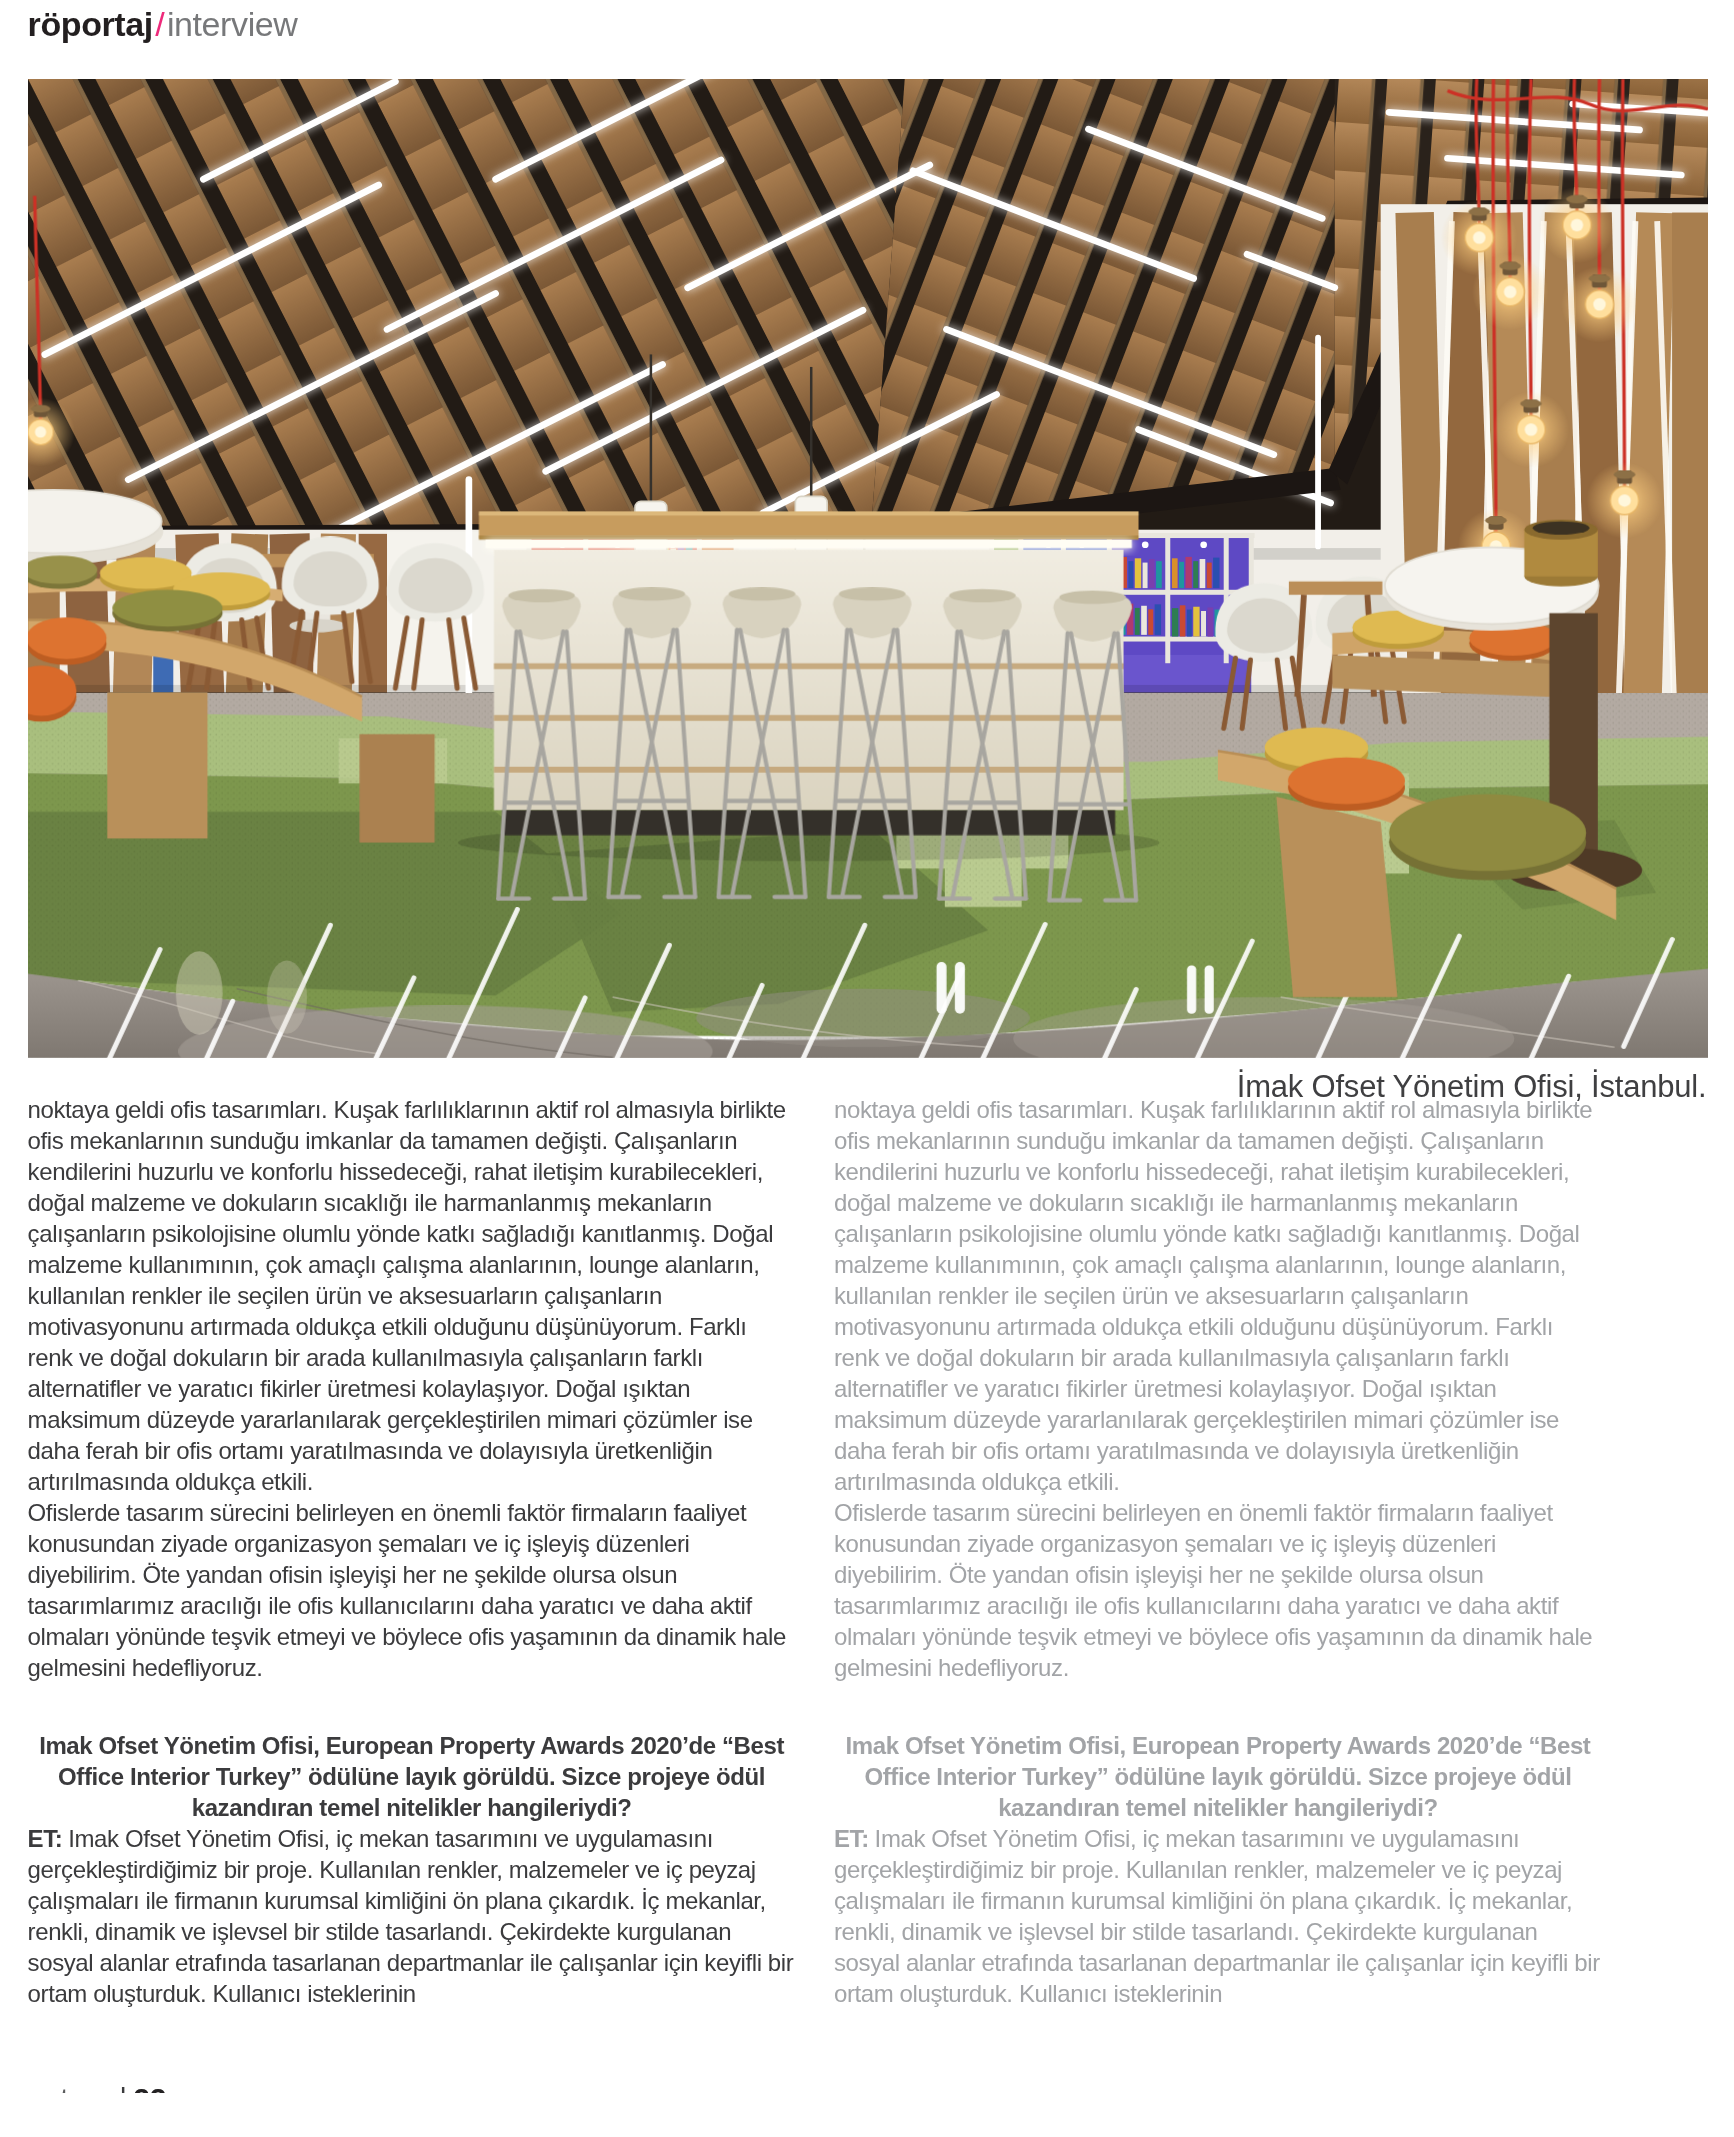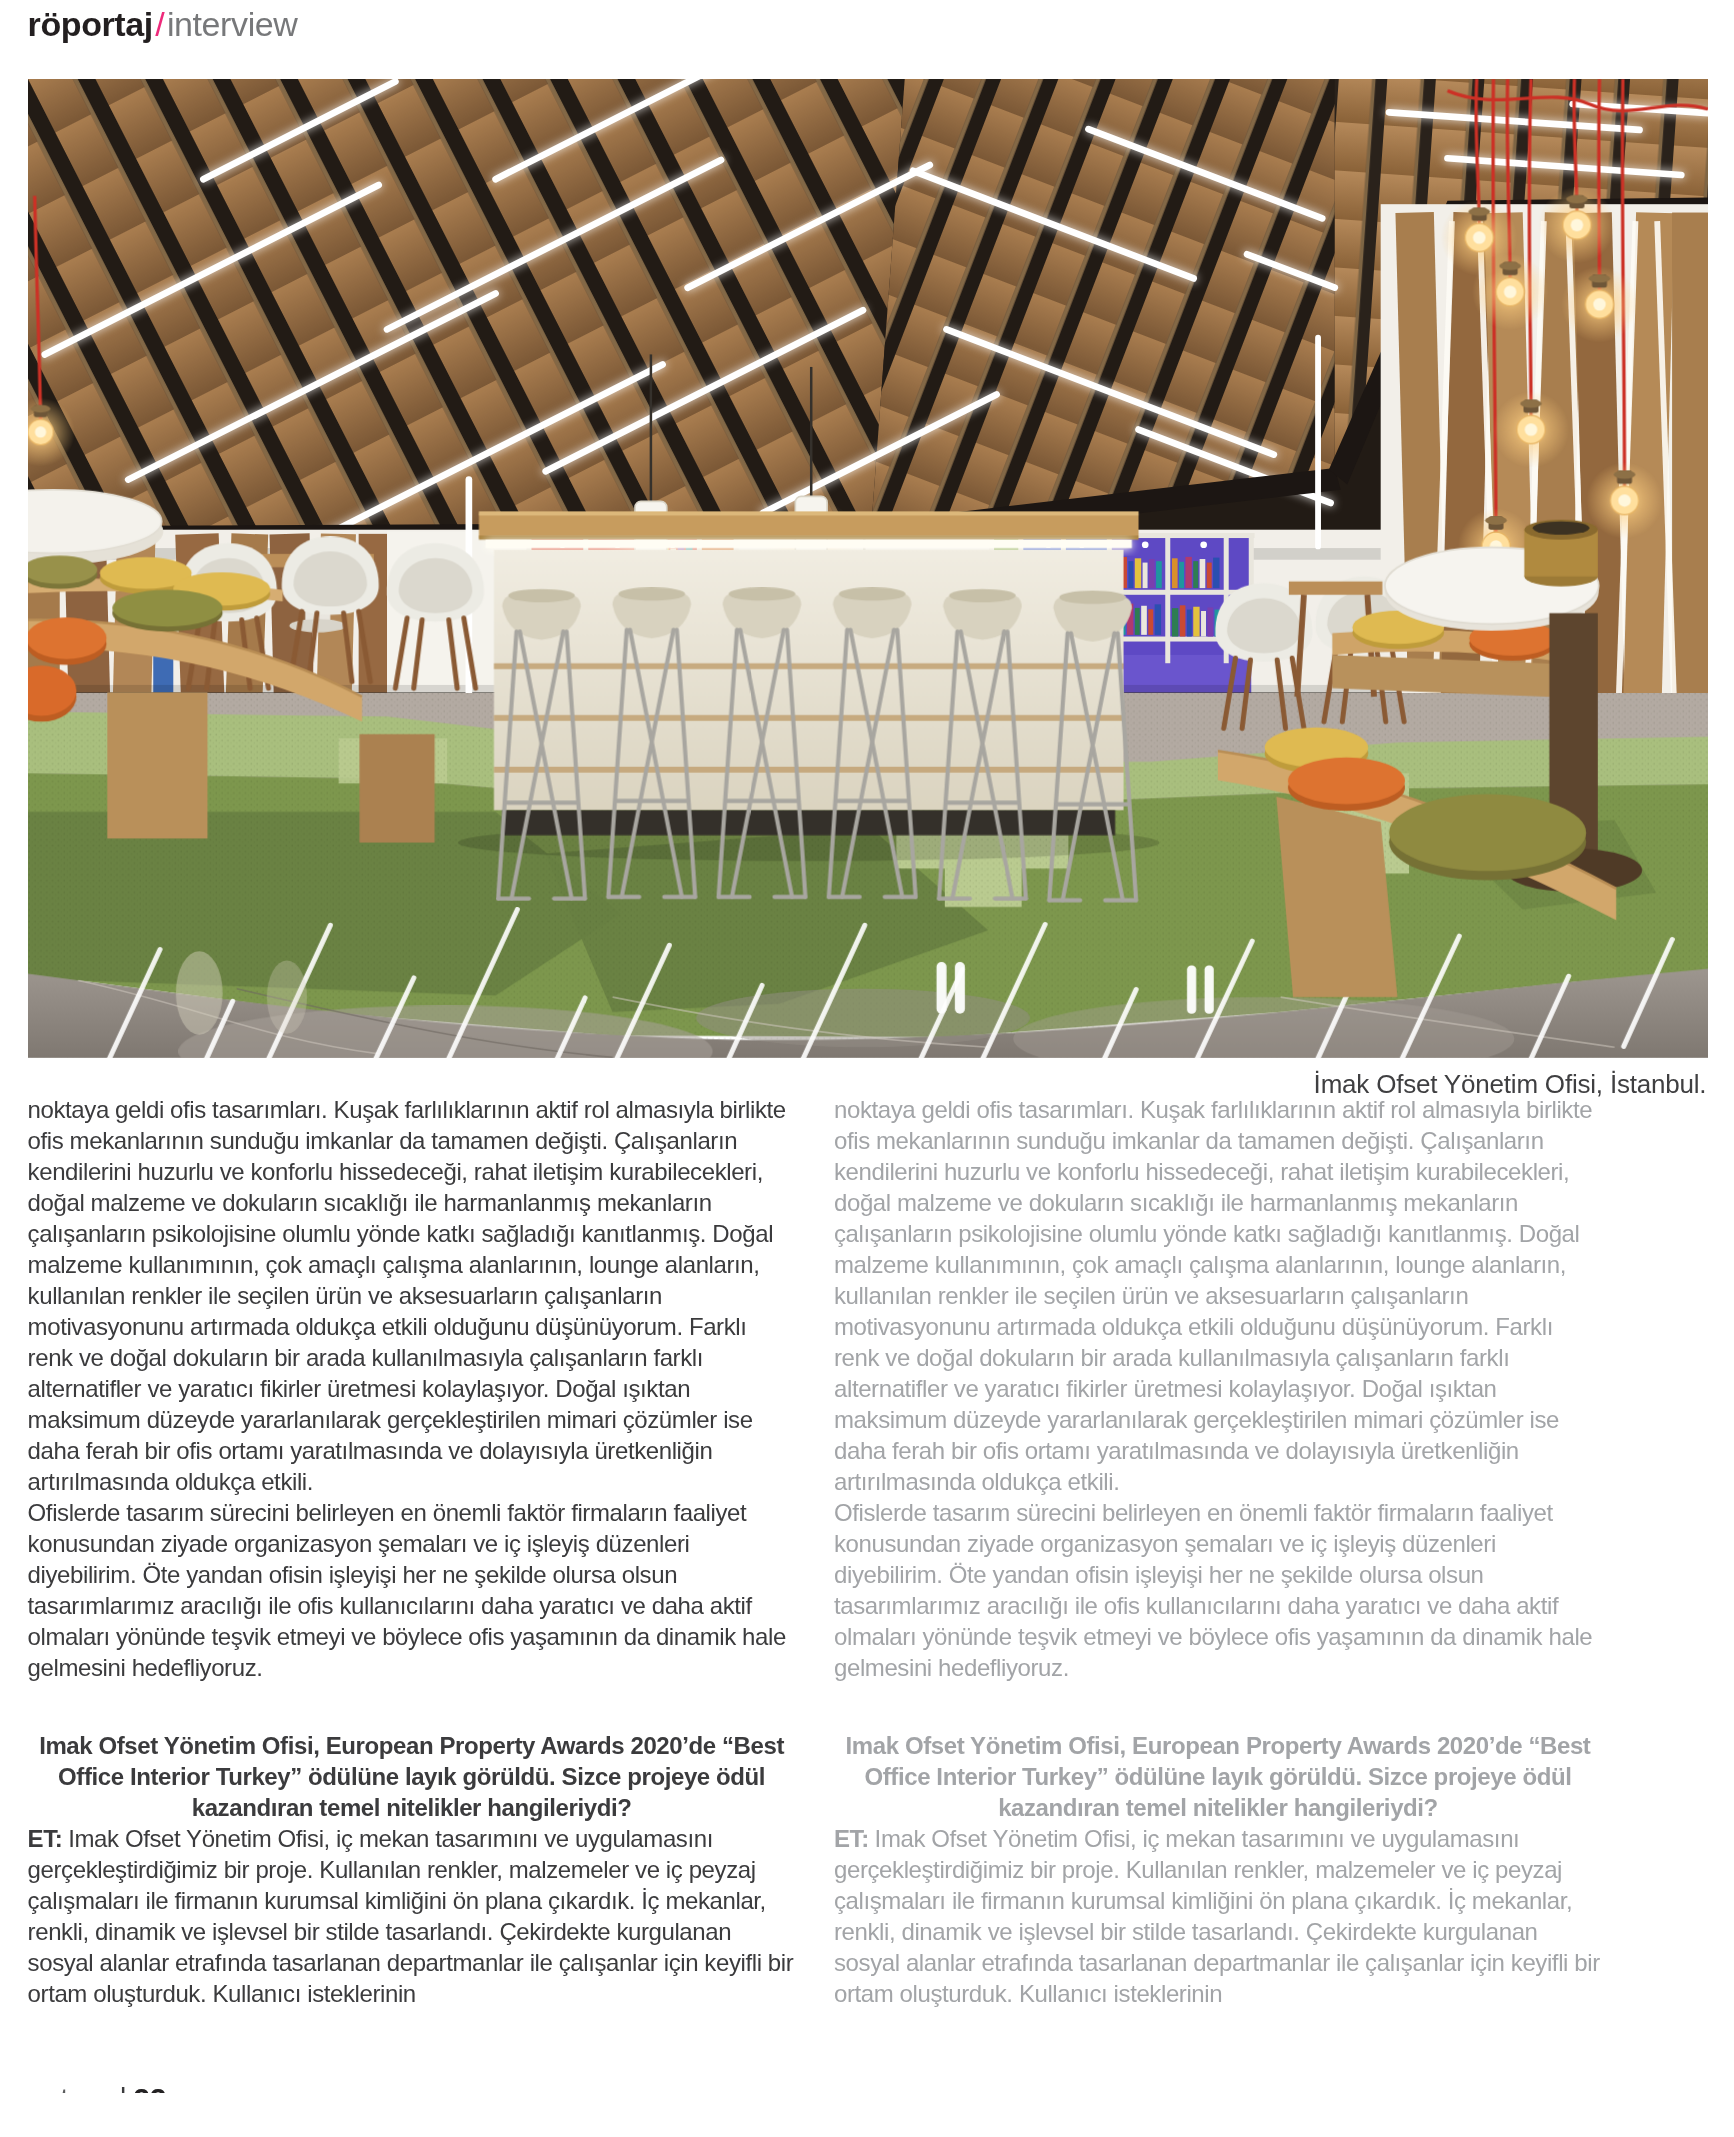--- a/index.html
+++ b/index.html
@@ -6,21 +6,21 @@
   .page{position:relative;width:1734px;height:2093px;background:#ffffff;overflow:hidden;
         font-family:"Liberation Sans","DejaVu Sans",sans-serif;}
   
   .hdr{position:absolute;left:27.6px;top:5px;font-size:34px;letter-spacing:-0.4px;white-space:nowrap;}
   .hdr .hb{font-weight:bold;color:#231f20;}
   .hdr .hs{color:#ee2a7b;font-weight:400;padding:0 2.5px;}
   .hdr .hl{font-weight:300;color:#77787a;}
   
   .photo{position:absolute;left:27.6px;top:79px;width:1680px;height:979px;margin:0;}
   .photo svg{display:block;width:100%;height:100%;}
-  .caption{position:absolute;right:27.6px;top:1069px;font-size:26px;color:#3f3f41;letter-spacing:-0.2px;text-align:right;}
+  .caption{position:absolute;right:27.6px;top:1069px;font-size:31px;color:#3f3f41;letter-spacing:-0.2px;text-align:right;}
   
   .col{position:absolute;top:1094px;width:768px;font-size:24px;line-height:31px;
        letter-spacing:-0.4px;color:#3b3b3d;text-align:left;}
   .col p{margin:0;}
   .col .question{font-weight:bold;margin-top:47px;text-align:center;}
   .col .answer-label{font-weight:bold;margin-right:5.8px;}
   .col-left{left:27.6px;}
   .col-right{left:834px;}
   .col-right, .col-right .question, .col-right .answer-label{color:#a2a4a7;}
   

